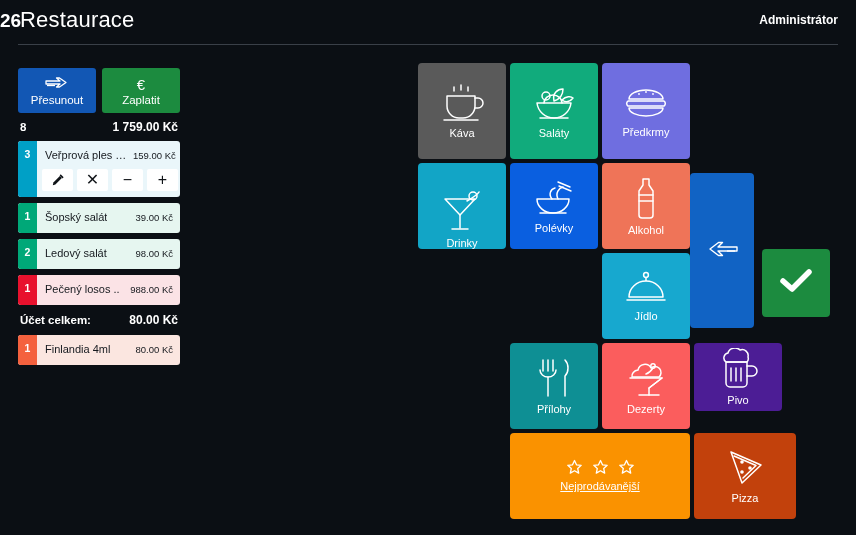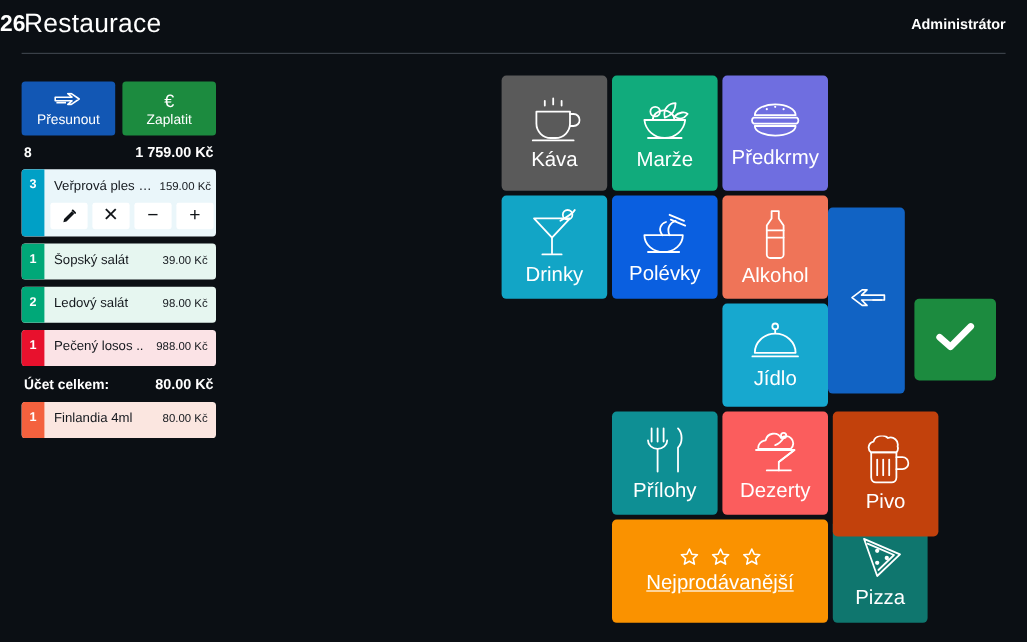--- a/index.html
+++ b/index.html
@@ -207,21 +207,21 @@
     justify-content: center;
     overflow: hidden;
   }
   .tile .tile-ic {
     display: flex;
     align-items: center;
     justify-content: center;
     margin-bottom: 4px;
   }
   .tile .tile-lbl {
-    font-size: 17px;
+    font-size: 11px;
     text-align: center;
     line-height: 1.1;
     padding: 0 3px;
     white-space: nowrap;
   }
   .tile-ic svg { display: block; }
 
   .ctrl {
     position: absolute;
     border-radius: 4px;
@@ -339,21 +339,21 @@
             <div class="item-line">
               <span class="item-name">Finlandia 4ml</span>
               <span class="item-price">80.00 Kč</span>
             </div>
           </div>
         </div>
       </div>
   </div>
 
   <div class="grid-area" id="grid-area">
-      <div class="tile" style="left: 276px; top: 370px; width: 79px; height: 86px; background: #0f766e;">
+      <div class="tile" style="left: 276px; top: 370px; width: 102px; height: 86px; background: #c2410c;">
         <div class="tile-ic">
           <svg width="40" height="40" viewBox="0 0 40 40">
             <path d="M6 4 L36 17 L17 35 z" fill="none" stroke="#fff" stroke-width="1.5" stroke-linecap="round" stroke-linejoin="round"></path>
             <path d="M9 8 L31 17.5 L18 30" fill="none" stroke="#fff" stroke-width="1.5" stroke-linecap="round" stroke-linejoin="round"></path>
             <circle cx="17" cy="14" r="1.8" fill="#fff" stroke="none"></circle>
             <circle cx="25" cy="20" r="1.8" fill="#fff" stroke="none"></circle>
             <circle cx="17" cy="24" r="1.8" fill="#fff" stroke="none"></circle>
           </svg>
         </div>
         <div class="tile-lbl">Pizza</div>
@@ -365,21 +365,21 @@
           </svg>
           <svg width="17" height="17" viewBox="0 0 17 17">
             <path d="M8.5 1.5 l2 4.3 l4.7 .5 l-3.5 3.2 l1 4.6 l-4.2 -2.4 l-4.2 2.4 l1 -4.6 l-3.5 -3.2 l4.7 -.5 z" fill="none" stroke="#fff" stroke-width="1.3" stroke-linejoin="round"></path>
           </svg>
           <svg width="17" height="17" viewBox="0 0 17 17">
             <path d="M8.5 1.5 l2 4.3 l4.7 .5 l-3.5 3.2 l1 4.6 l-4.2 -2.4 l-4.2 2.4 l1 -4.6 l-3.5 -3.2 l4.7 -.5 z" fill="none" stroke="#fff" stroke-width="1.3" stroke-linejoin="round"></path>
           </svg>
         </div>
         <div class="tile-lbl">Nejprodávanější</div>
       </div>
-      <div class="tile" style="left: 276px; top: 280px; width: 88px; height: 104px; background: #c2410c;">
+      <div class="tile" style="left: 276px; top: 280px; width: 88px; height: 68px; background: #4c1d95;">
         <div class="tile-ic">
           <svg width="40" height="42" viewBox="0 0 40 42">
             <path d="M8 14 a5 5 0 0 1 2 -9 a7 6 0 0 1 12 -3 a6 6 0 0 1 8 7 a5 5 0 0 1 -1 5 z" fill="none" stroke="#fff" stroke-width="1.5" stroke-linecap="round" stroke-linejoin="round"></path>
             <path d="M8 14 h21 v21 a4 4 0 0 1 -4 4 h-13 a4 4 0 0 1 -4 -4 z" fill="none" stroke="#fff" stroke-width="1.5" stroke-linecap="round" stroke-linejoin="round"></path>
             <path d="M29 18 h5 a4 4 0 0 1 0 10 h-5" fill="none" stroke="#fff" stroke-width="1.5" stroke-linecap="round" stroke-linejoin="round"></path>
             <path d="M13 20 v13 M18 20 v13 M23 20 v13" fill="none" stroke="#fff" stroke-width="1.5" stroke-linecap="round" stroke-linejoin="round"></path>
           </svg>
         </div>
         <div class="tile-lbl">Pivo</div>
       </div>
@@ -433,21 +433,21 @@
           <svg width="44" height="40" viewBox="0 0 44 40">
             <path d="M5 21 h32 a16 14 0 0 1 -16 14 a16 14 0 0 1 -16 -14 z" fill="none" stroke="#fff" stroke-width="1.5" stroke-linecap="round" stroke-linejoin="round"></path>
             <path d="M8 35 h26" fill="none" stroke="#fff" stroke-width="1.5" stroke-linecap="round" stroke-linejoin="round"></path>
             <path d="M20 21 c-4 -5 -1 -10 3 -11" fill="none" stroke="#fff" stroke-width="1.5" stroke-linecap="round" stroke-linejoin="round"></path>
             <path d="M26 21 c-3 -6 1 -11 5 -12" fill="none" stroke="#fff" stroke-width="1.5" stroke-linecap="round" stroke-linejoin="round"></path>
             <path d="M26 4 l12 5 M27 8 l12 5" fill="none" stroke="#fff" stroke-width="1.5" stroke-linecap="round" stroke-linejoin="round"></path>
           </svg>
         </div>
         <div class="tile-lbl">Polévky</div>
       </div>
-      <div class="tile" style="left: 0px; top: 100px; width: 88px; height: 86px; background: rgb(18, 165, 198);">
+      <div class="tile" style="left: 0px; top: 100px; width: 88px; height: 86px; background: rgb(18, 165, 198); justify-content: flex-end;">
         <div class="tile-ic">
           <svg width="42" height="42" viewBox="0 0 42 42">
             <path d="M4 8 h30 L19 24 z" fill="none" stroke="#fff" stroke-width="1.5" stroke-linecap="round" stroke-linejoin="round"></path>
             <path d="M19 24 v13" fill="none" stroke="#fff" stroke-width="1.5" stroke-linecap="round" stroke-linejoin="round"></path>
             <path d="M11 38 h16" fill="none" stroke="#fff" stroke-width="1.5" stroke-linecap="round" stroke-linejoin="round"></path>
             <path d="M26 10 c7 -4 11 -7 12 -9" fill="none" stroke="#fff" stroke-width="1.5" stroke-linecap="round" stroke-linejoin="round"></path>
             <circle cx="32" cy="5" r="4" fill="none" stroke="#fff" stroke-width="1.5" stroke-linecap="round" stroke-linejoin="round"></circle>
           </svg>
         </div>
         <div class="tile-lbl">Drinky</div>
@@ -469,21 +469,21 @@
         <div class="tile-ic">
           <svg width="44" height="40" viewBox="0 0 44 40">
             <path d="M5 20 h34 a17 17 0 0 1 -17 15 a17 17 0 0 1 -17 -15 z" fill="none" stroke="#fff" stroke-width="1.5" stroke-linecap="round" stroke-linejoin="round"></path>
             <path d="M12 20 a9 8 0 0 1 18 0" fill="none" stroke="#fff" stroke-width="1.5" stroke-linecap="round" stroke-linejoin="round"></path>
             <circle cx="14" cy="13" r="4" fill="none" stroke="#fff" stroke-width="1.5" stroke-linecap="round" stroke-linejoin="round"></circle>
             <path d="M22 18 c-2 -8 4 -12 9 -12 c0 6 -3 10 -9 12 z" fill="none" stroke="#fff" stroke-width="1.5" stroke-linecap="round" stroke-linejoin="round"></path>
             <path d="M30 17 c4 -4 9 -4 11 -2 c-3 4 -7 5 -11 2 z" fill="none" stroke="#fff" stroke-width="1.5" stroke-linecap="round" stroke-linejoin="round"></path>
             <path d="M8 35 h28" fill="none" stroke="#fff" stroke-width="1.5" stroke-linecap="round" stroke-linejoin="round"></path>
           </svg>
         </div>
-        <div class="tile-lbl">Marže</div>
+        <div class="tile-lbl">Saláty</div>
       </div>
       <div class="tile" style="left: 0px; top: 0px; width: 88px; height: 96px; background: rgb(90, 90, 90);">
         <div class="tile-ic">
           <svg width="44" height="40" viewBox="0 0 44 40">
             <path d="M14 8 v-4 M21 7 v-5 M28 8 v-4" fill="none" stroke="#fff" stroke-width="1.5" stroke-linecap="round" stroke-linejoin="round"></path>
             <path d="M7 13 h28 v10 a12 12 0 0 1 -12 12 h-4 a12 12 0 0 1 -12 -12 z" fill="none" stroke="#fff" stroke-width="1.5" stroke-linecap="round" stroke-linejoin="round"></path>
             <path d="M35 15 h3 a5 5 0 0 1 0 10 h-3" fill="none" stroke="#fff" stroke-width="1.5" stroke-linecap="round" stroke-linejoin="round"></path>
             <path d="M4 37 h34" fill="none" stroke="#fff" stroke-width="1.5" stroke-linecap="round" stroke-linejoin="round"></path>
           </svg>
         </div>

